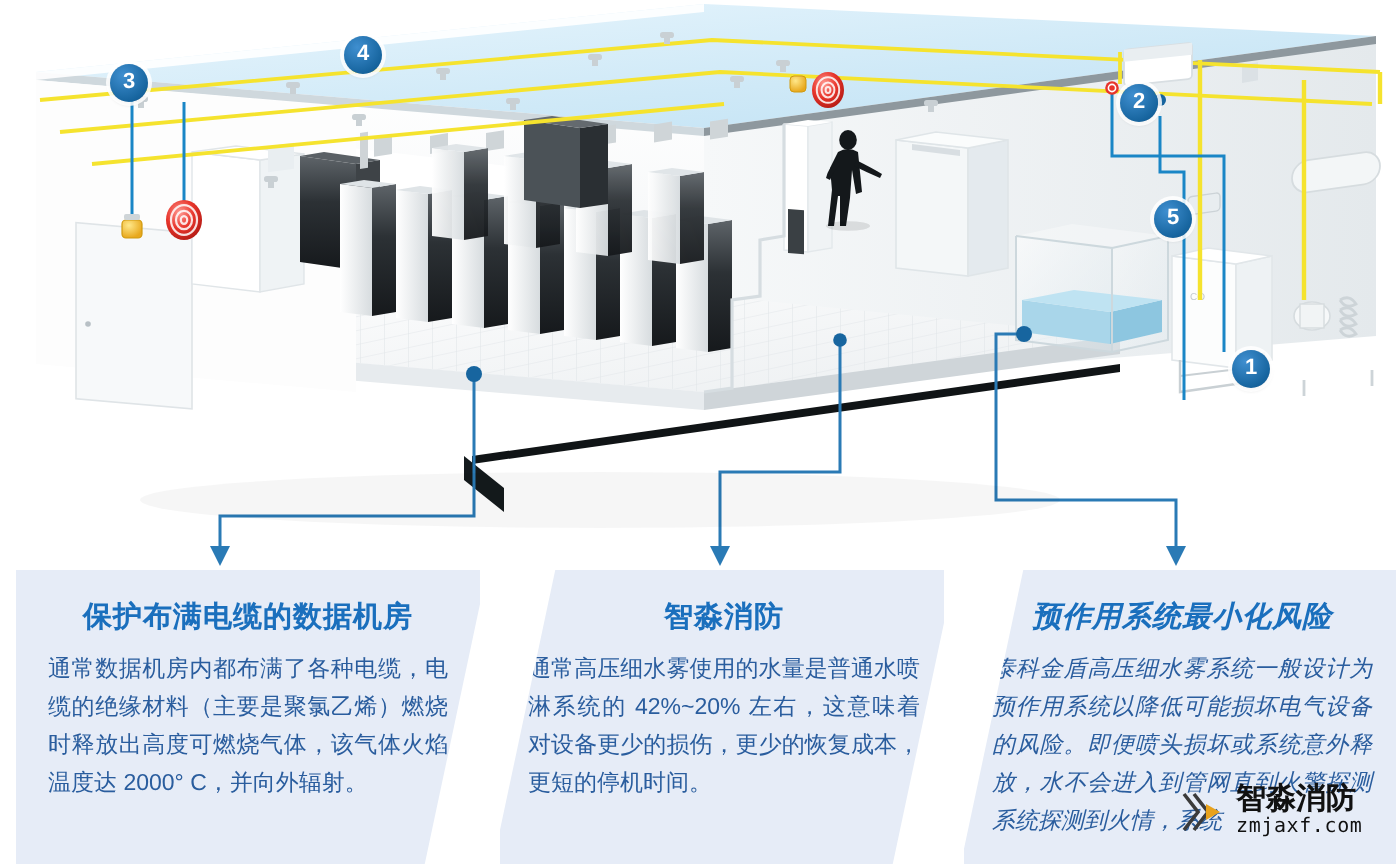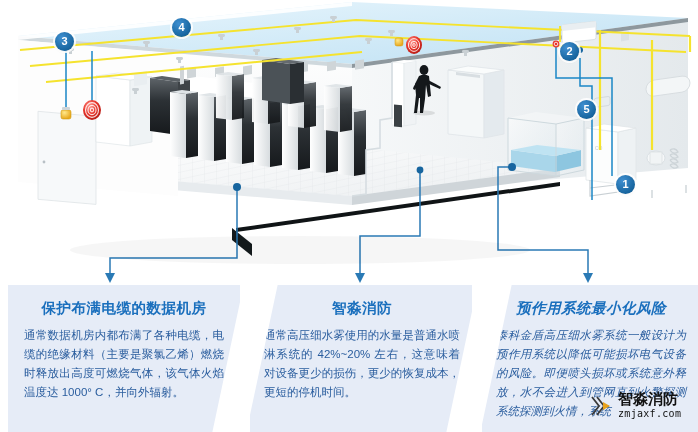--- a/index.html
+++ b/index.html
@@ -470,21 +470,21 @@
     <div class="badge b2">2</div>
     <div class="badge b5">5</div>
     <div class="badge b1">1</div>
   </div>
 
   <div id="cards">
 
     <div class="card card1">
       <div class="inner">
         <h3>保护布满电缆的数据机房</h3>
-        <p>通常数据机房内都布满了各种电缆，电缆的绝缘材料（主要是聚氯乙烯）燃烧时释放出高度可燃烧气体，该气体火焰温度达 1000° C，并向外辐射。</p>
+        <p>通常数据机房内都布满了各种电缆，电缆的绝缘材料（主要是聚氯乙烯）燃烧时释放出高度可燃烧气体，该气体火焰温度达 2000° C，并向外辐射。</p>
       </div>
     </div>
 
     <div class="card card2">
       <div class="inner">
         <h3>智淼消防</h3>
         <p>通常高压细水雾使用的水量是普通水喷淋系统的 42%~20% 左右，这意味着对设备更少的损伤，更少的恢复成本，更短的停机时间。</p>
       </div>
     </div>
 

